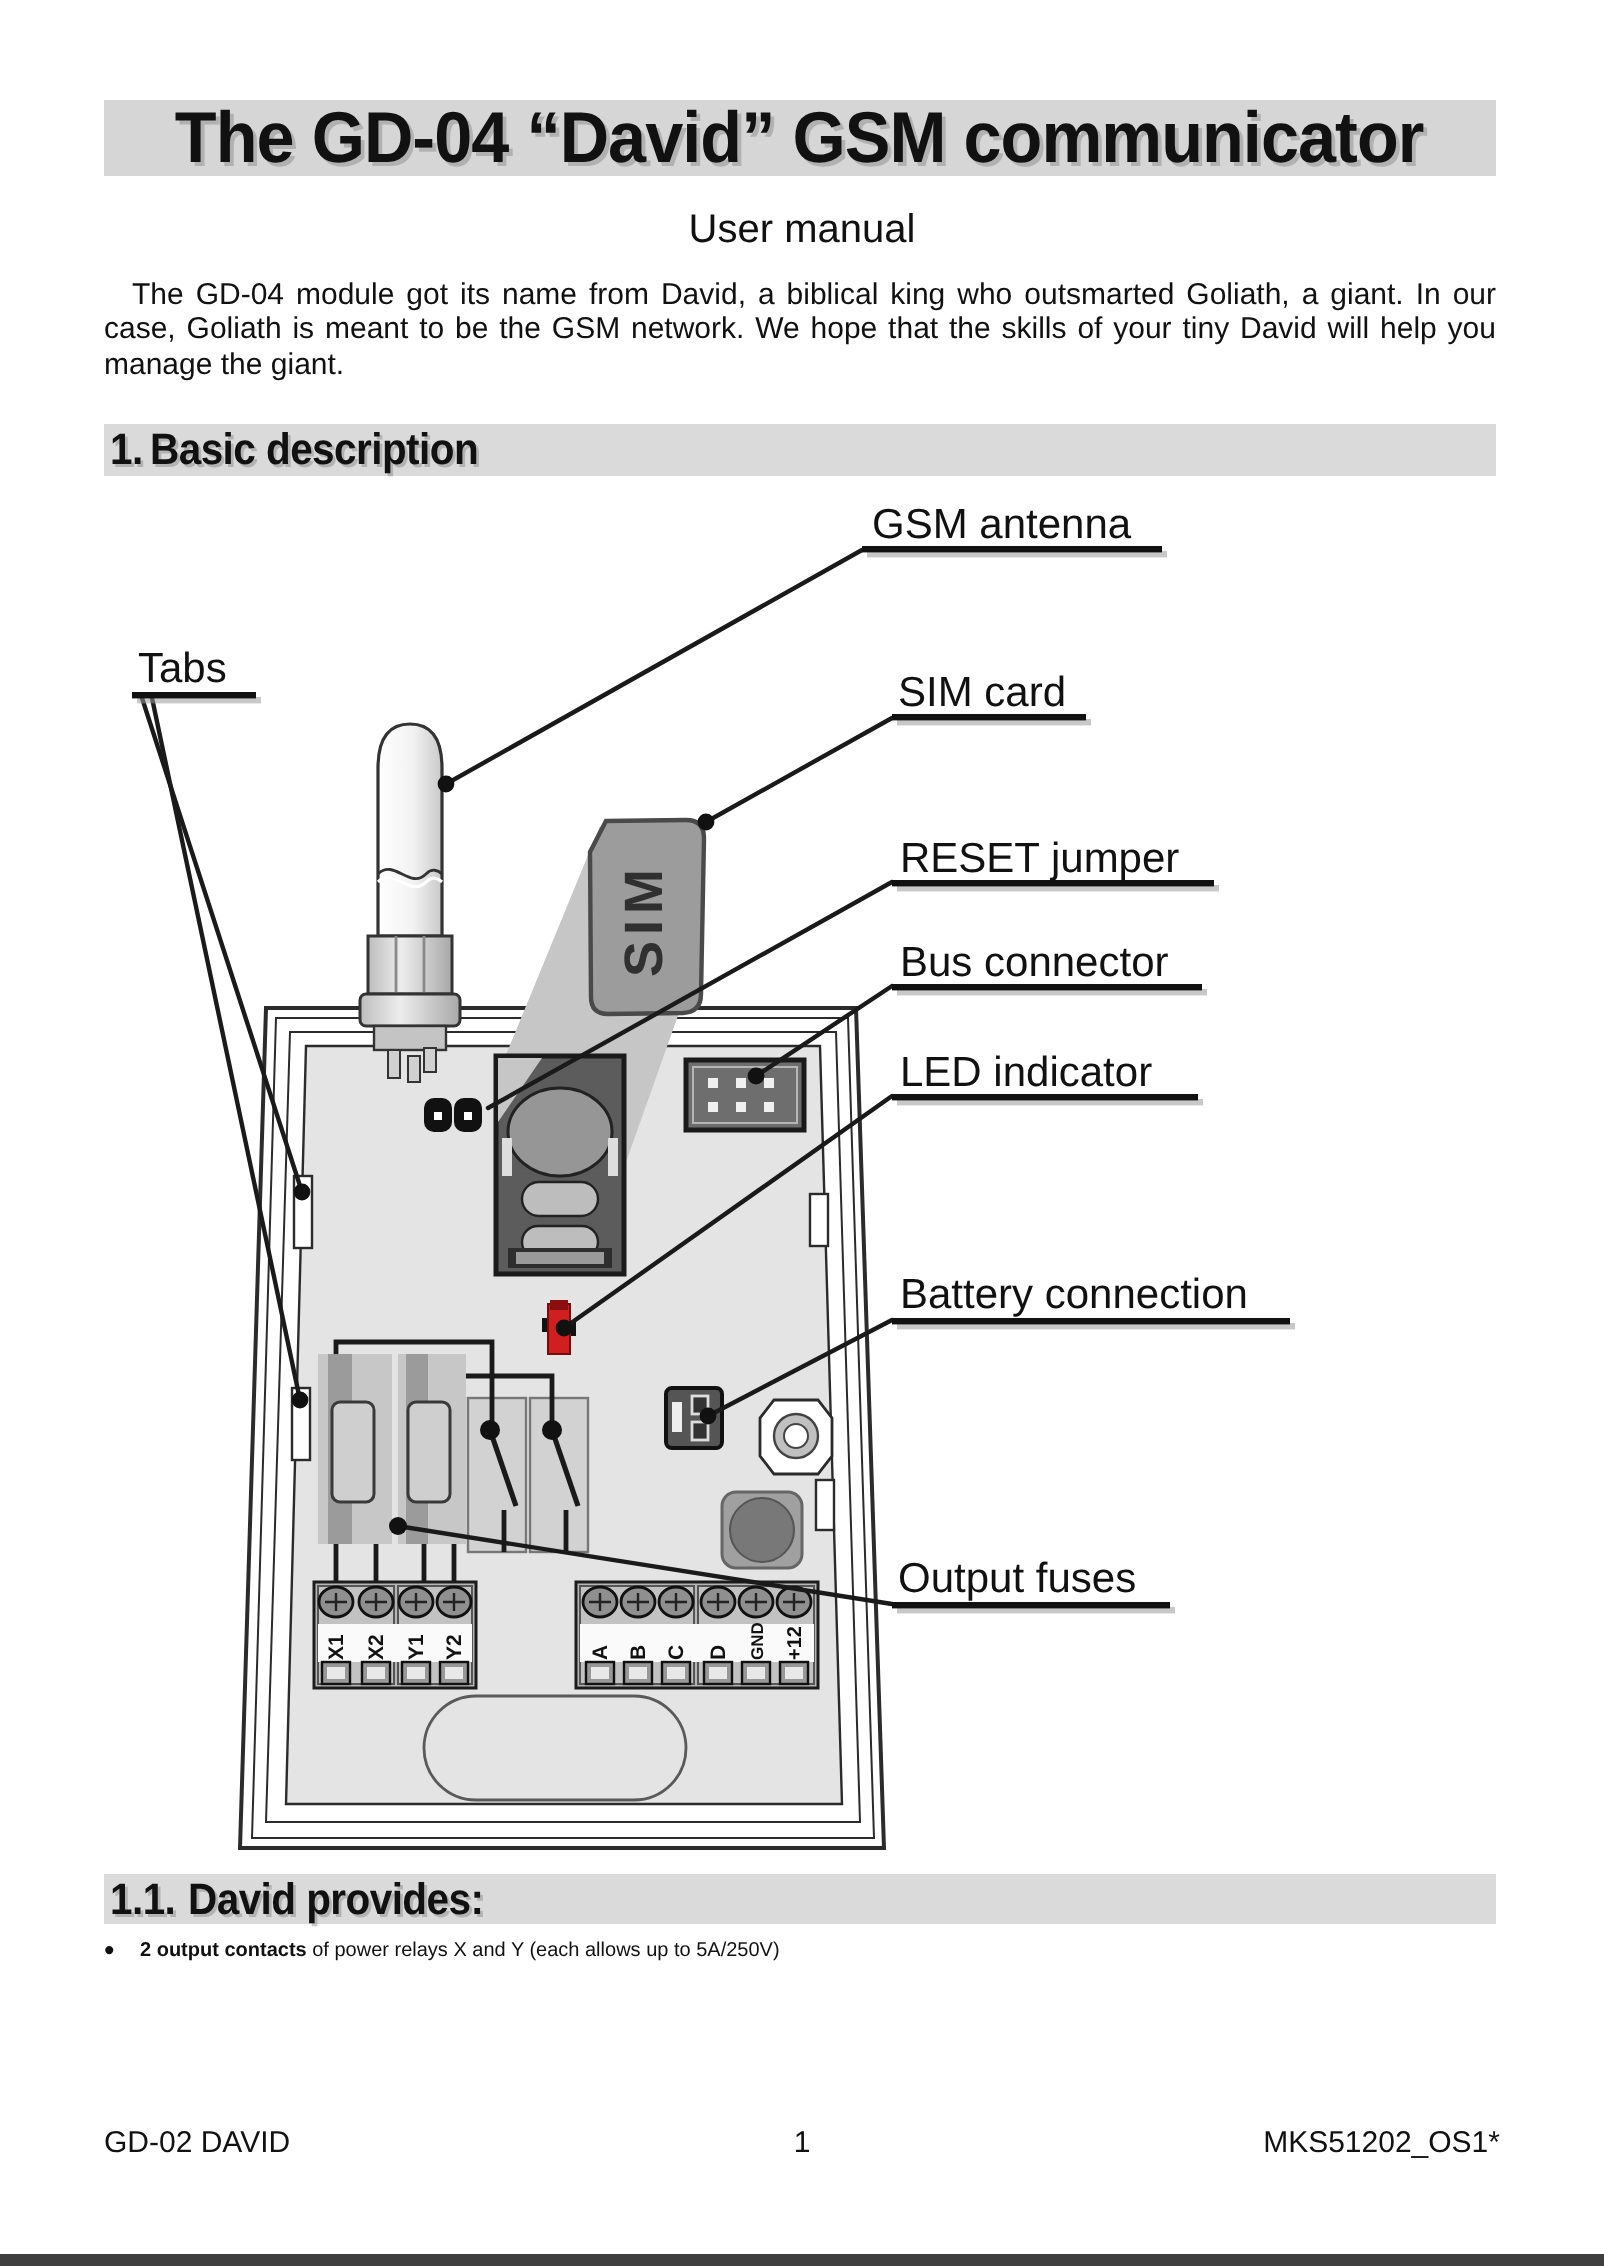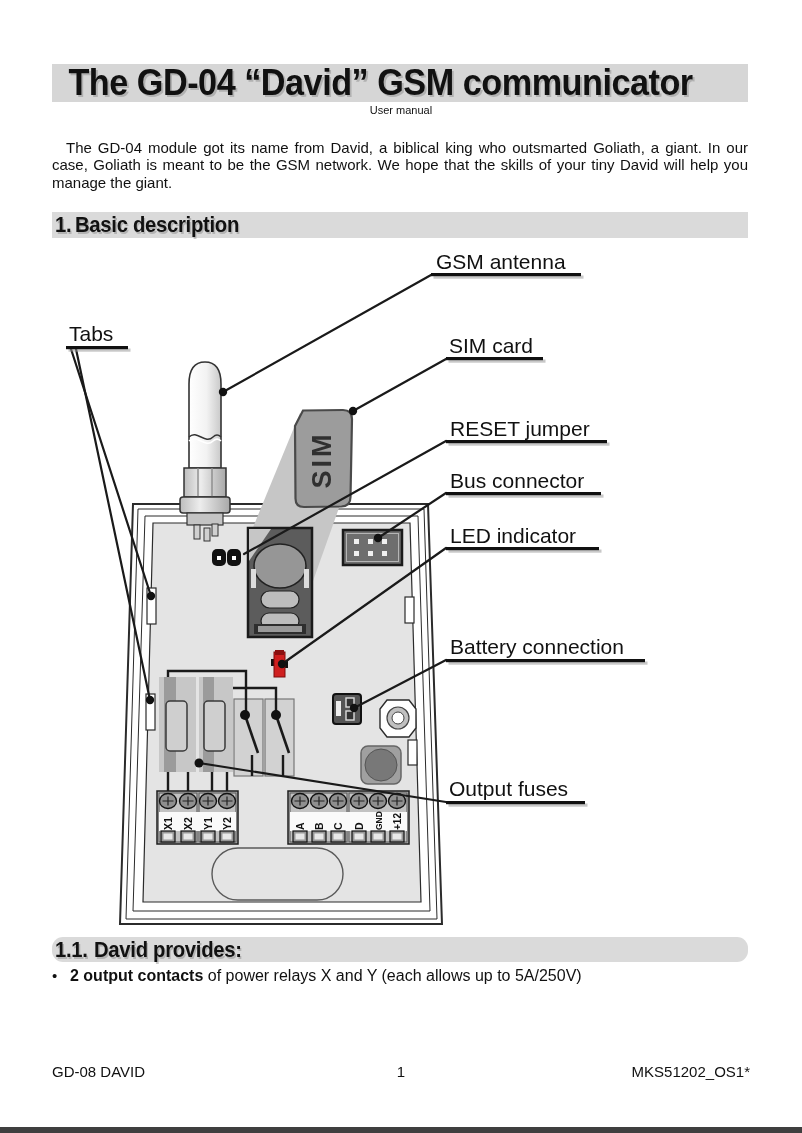--- a/index.html
+++ b/index.html
@@ -1,39 +1,39 @@
 <!DOCTYPE html>
 <html><head>
 <meta charset="utf-8">
 <style>
   * { margin:0; padding:0; box-sizing:border-box; }
   html,body { background:#fff; }
   body { font-family:"Liberation Sans", sans-serif; color:#111; }
   #page { position:relative; width:802px; height:1133px; background:#fff; overflow:hidden; margin:0 auto; }
   .abs { position:absolute; }
 
-  .title-bar { left:52px; top:64px; width:696px; height:38px; background:#d6d6d6;
-               display:flex; align-items:center; justify-content:flex-start; }
+  .title-bar { left:52px; top:50px; width:696px; height:38px; background:#d6d6d6;
+               display:flex; align-items:center; justify-content:center; }
   .title-bar h1 { font-size:36px; font-weight:bold; letter-spacing:-0.5px; white-space:nowrap;
                   transform:scaleX(0.95); transform-origin:center;
                   text-shadow:2px 2px 0 rgba(110,110,110,0.35); }
-  .subtitle { left:0; top:104px; width:802px; text-align:center; font-size:11px; }
+  .subtitle { left:0; top:104px; width:802px; text-align:center; font-size:20px; }
   .intro { left:52px; top:139px; width:696px; font-size:15px; line-height:17.3px;
            text-align:justify; text-indent:14px; }
 
   .sec-bar { left:52px; width:696px; background:#dadada; display:flex; align-items:center; }
   .sec-bar .num, .sec-bar .sec-title { font-weight:bold; font-size:22px; letter-spacing:-0.3px;
            transform:scaleX(0.92); transform-origin:left center;
            text-shadow:1.5px 1.5px 0 rgba(120,120,120,0.4); white-space:nowrap; }
   #sec1 { top:212px; height:26px; }
   #sec1 .num { margin-left:3px; width:20px; }
-  #sec11 { top:937px; height:25px;border-radius:11px; }
+  #sec11 { top:937px; height:25px; }
   #sec11 .num { margin-left:3px; width:39px; }
 
-  .bullets { left:52px; top:966px; width:700px; list-style:none; font-size:16px; line-height:19px; }
+  .bullets { left:52px; top:966px; width:700px; list-style:none; font-size:10px; line-height:19px; }
   .bullets li { position:relative; padding-left:25px; text-indent:-7px; margin-bottom:3px; }
   .bullets li::before { content:"\2022"; position:absolute; left:7px; top:0; font-size:15px; }
 
   .footer-left  { left:52px;  top:1063px; font-size:15px; }
   .footer-page  { left:0;     top:1063px; width:802px; text-align:center; font-size:15px; }
   .footer-right { right:52px; top:1063px; font-size:15px;padding-left:24px; }
   .bottom-bar { left:0; bottom:0; width:802px; height:6px; background:#3f3f3f; }
 
   svg text.dlabel { font-family:"Liberation Sans", sans-serif; font-size:21px; fill:#111; }
   svg text.term  { font-family:"Liberation Sans", sans-serif; font-weight:bold; fill:#111; }
@@ -324,18 +324,18 @@
 
   <div class="abs sec-bar" id="sec11">
     <span class="num">1.1.</span>
     <span class="sec-title">David provides:</span>
   </div>
 
   <ul class="abs bullets">
     <li><b>2 output contacts</b><span> of power relays X and Y (each allows up to 5A/250V)</span></li>
   </ul>
 
-  <div class="abs footer-left">GD-08 DAVID</div>
+  <div class="abs footer-left">GD-02 DAVID</div>
   <div class="abs footer-page">1</div>
   <div class="abs footer-right">MKS51202_OS1*</div>
 
   <div class="abs bottom-bar"></div>
 </div>
 
 </body></html>

